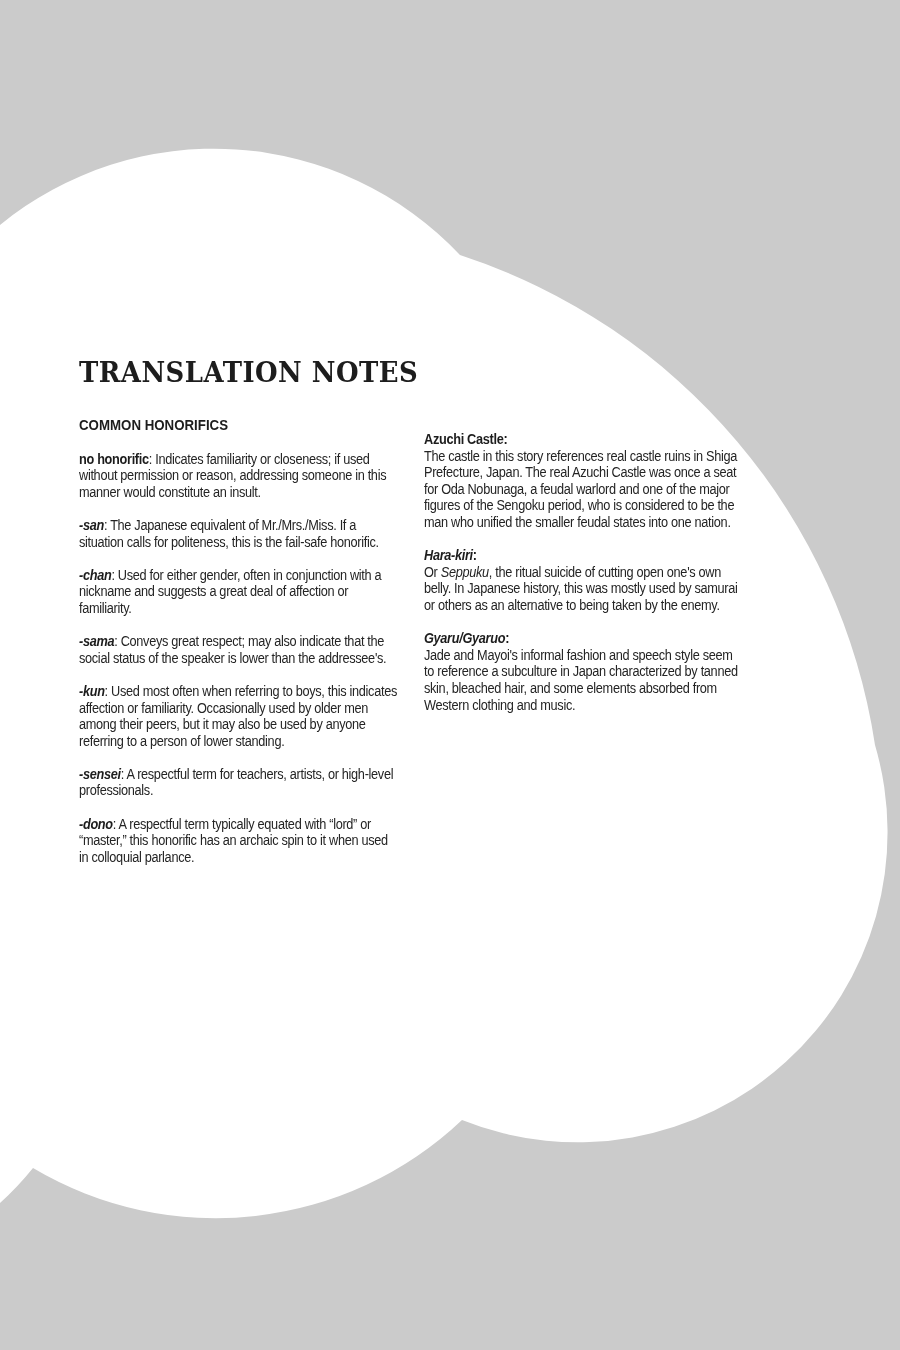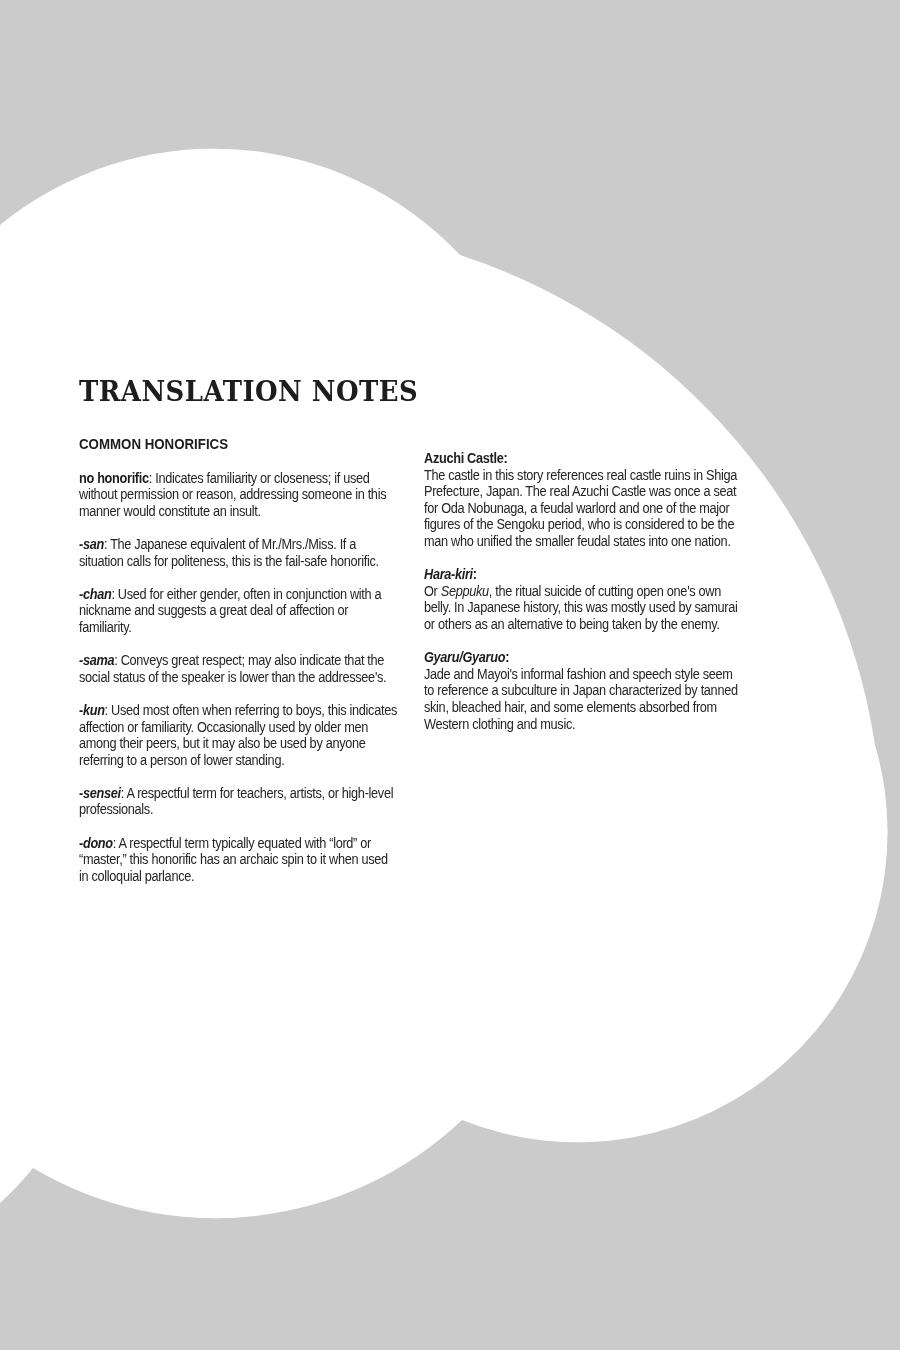--- a/index.html
+++ b/index.html
@@ -11,21 +11,21 @@
     font-family: "Liberation Sans", sans-serif;
     color: #242424;
   }
   .cloud-svg {
     position: absolute; left: 0; top: 0;
     width: 900px; height: 1350px;
     display: block;
   }
   .content {
     position: absolute;
-    left: 79px; top: 378px;
+    left: 79px; top: 359px;
     width: 760px;
   }
   h1.page-title {
     margin: 0 0 31px 0;
     font-family: "DejaVu Serif", serif;
     font-weight: bold;
     font-size: 27px;
     line-height: 27px;
     letter-spacing: 0.5px;
     color: #1d1d1d;

